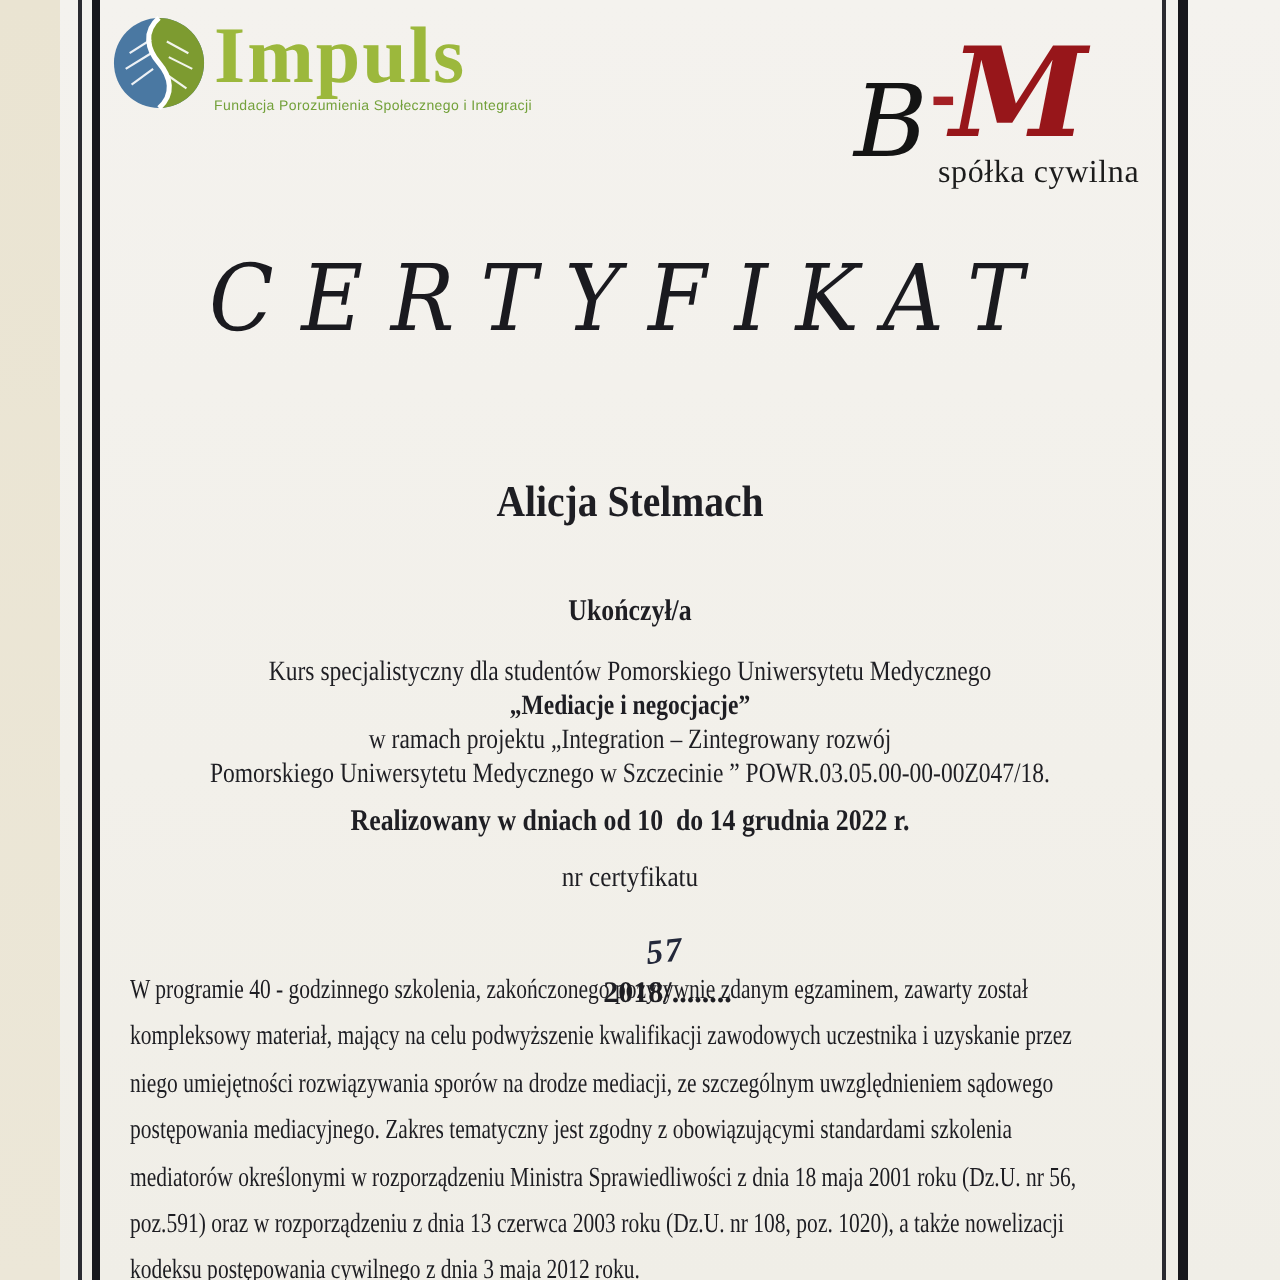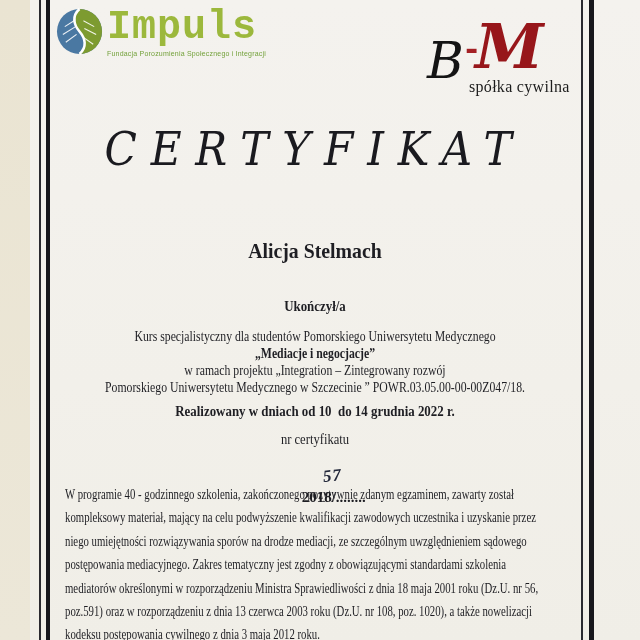--- a/index.html
+++ b/index.html
@@ -9,21 +9,21 @@
   .vline{position:absolute;top:0;bottom:0;background:#17171c;}
   .vl-left-thin{left:39px;width:2px;background:#2a2a30;}
   .vl-left-thick{left:46px;width:4px;}
   .vl-right-thin{left:581px;width:2px;background:#2a2a30;}
   .vl-right-thick{left:589px;width:5px;}
 
   
   .impuls{position:absolute;left:56px;top:8px;display:flex;align-items:flex-start;}
   .impuls-icon{width:47px;height:47px;flex:0 0 auto;}
   .impuls-text{margin-left:4px;}
-  .impuls-word{font-family:Liberation Mono, monospace;font-weight:bold;font-size:40px;line-height:40px;letter-spacing:1px;}
+  .impuls-word{font-family:Liberation Serif, serif;font-weight:bold;font-size:40px;line-height:40px;letter-spacing:1px;}
   .impuls-sub{font-family:"Liberation Sans",sans-serif;font-size:7px;letter-spacing:.2px;margin-top:2px;white-space:nowrap;}
 
   .bm{position:absolute;left:425px;top:26px;width:140px;height:66px;}
   .bm-b{position:absolute;left:2px;top:10px;font-family:"DejaVu Serif",serif;font-style:italic;font-size:50px;line-height:1;color:#141414;}
   .bm-hyphen{position:absolute;left:40px;top:6px;font-family:"DejaVu Serif",serif;font-weight:bold;font-size:32px;line-height:1;}
   .bm-m{position:absolute;left:50px;top:-10px;font-family:"DejaVu Serif",serif;font-style:italic;font-weight:bold;font-size:62px;line-height:1;}
   .bm-sub{position:absolute;left:44px;top:52px;font-size:16px;letter-spacing:.3px;color:#1c1c1c;white-space:nowrap;}
 
   
   .cline{position:absolute;left:50px;right:60px;text-align:center;color:#1e1e23;white-space:pre-wrap;}

